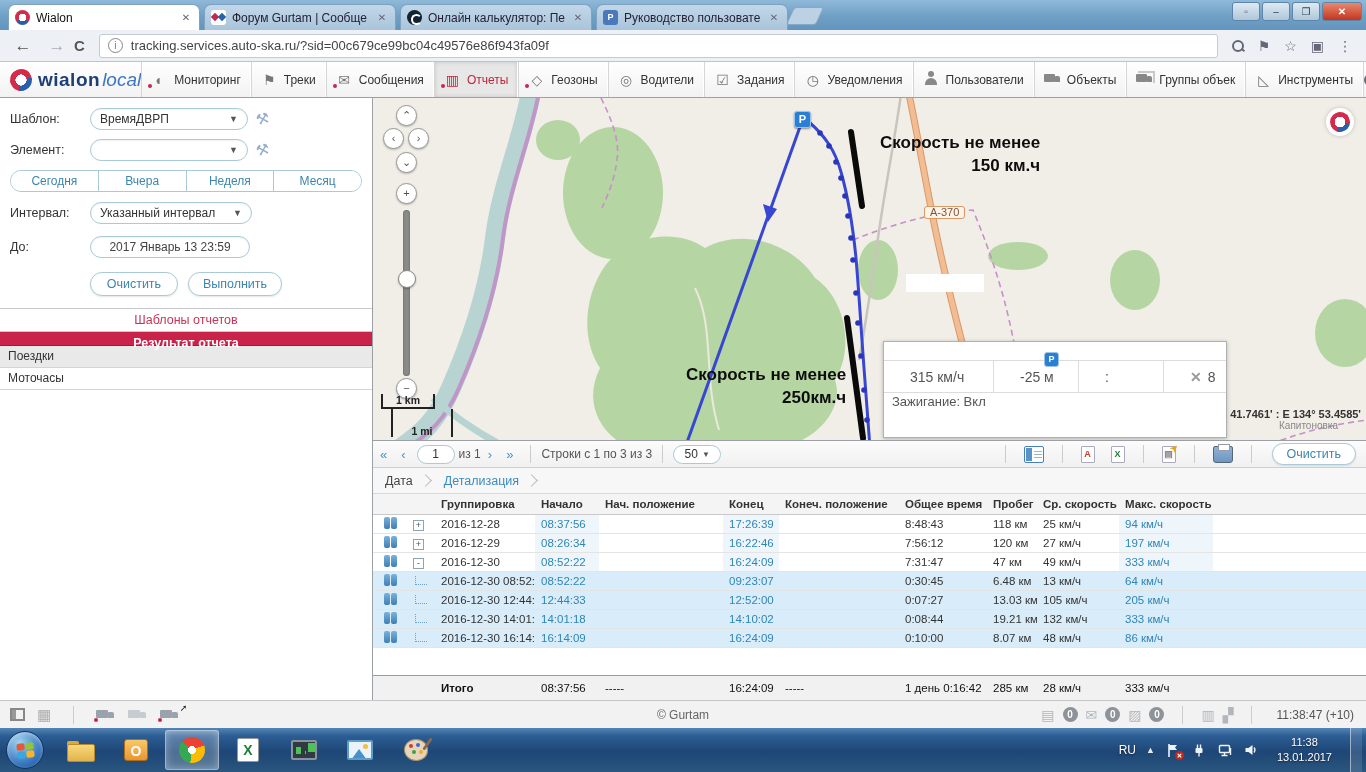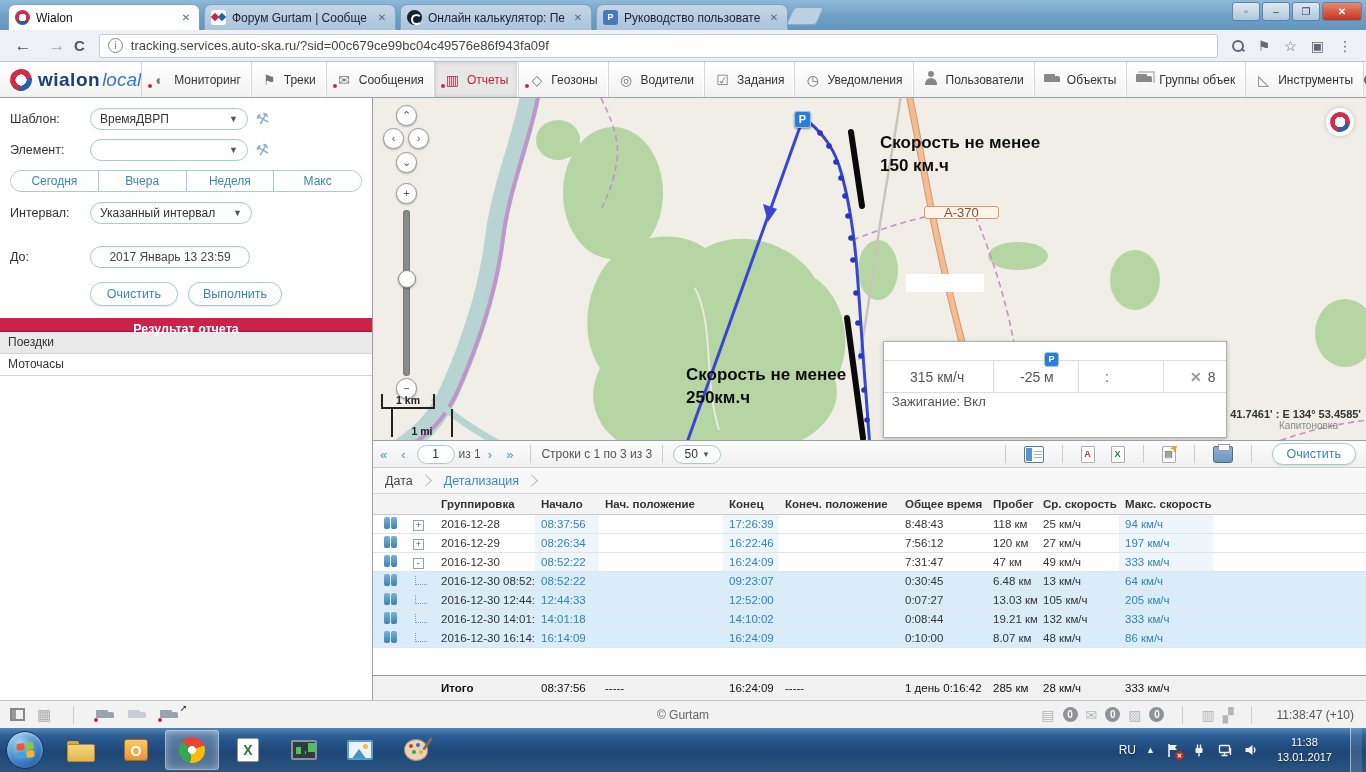--- a/index.html
+++ b/index.html
@@ -82,22 +82,22 @@
   .lp-actions { display:flex; justify-content:center; gap:10px; margin:14px 0 12px 0; }
   .act-btn { height:24px; min-width:88px; border:1px solid #a9cbd7; border-radius:13px; background:#fff; color:#3d85ad; font-size:12.5px; line-height:22px; text-align:center; padding:0 14px; box-shadow:0 1px 2px rgba(0,0,0,.1); }
   .lp-templates { border-top:1px solid #c9c9c9; border-bottom:1px solid #c9c9c9; height:24px; line-height:23px; text-align:center; color:#cc3355; font-size:12.5px; }
   .lp-result-header { background:#c9234a; color:#fff; font-weight:bold; font-size:12.5px; height:14px; line-height:22px; text-align:center; border-bottom:1px solid #a51738; }
   .lp-item { height:22px; line-height:21px; font-size:12px; color:#333; padding-left:8px; border-bottom:1px solid #d5d5d5; background:#fff; }
   .lp-item.sel { background:#e9e9e9; }
 
   
   .map { position:absolute; left:373px; top:98px; width:993px; height:342px; background:#f1eee8; overflow:hidden; }
   .map svg { position:absolute; left:0; top:0; }
-  .map-ann { position:absolute; font-weight:bold; font-size:17px; color:#0d0d0d; line-height:1.35; }
-  .road-label { position:absolute; background:#fdf3e7; border:1px solid #d89868; border-radius:3px; font-size:13px; color:#7a5540; padding:0 19px; line-height:11px;text-align:center; }
+  .map-ann { position:absolute; font-weight:bold; font-size:17px; color:#0d0d0d; line-height:1.35;text-align:right; }
+  .road-label { position:absolute; background:#fdf3e7; border:1px solid #d89868; border-radius:3px; font-size:11px; color:#7a5540; padding:0 5px; line-height:11px;text-align:center; }
   .p-marker { position:absolute; width:17px; height:17px; background:#2a7fd4; border:1px solid #9cc4e8; border-radius:3px; color:#fff; font-size:11px; font-weight:bold; text-align:center; line-height:15px; box-shadow:0 1px 2px rgba(0,0,0,.4); }
   .pan-btn { position:absolute; width:21px; height:21px; border-radius:50%; background:#fff; border:1px solid #999; box-shadow:0 1px 2px rgba(0,0,0,.25); color:#555; font-size:11px; text-align:center; line-height:19px; }
   .zoom-track { position:absolute; left:25px; top:112px; width:7px; height:166px; background:#8a8a8a; border-radius:4px; box-shadow:inset 0 0 2px rgba(0,0,0,.4); }
   .zoom-handle { position:absolute; left:19px; top:172px; width:18px; height:18px; border-radius:50%; background:#fff; border:1px solid #888; box-shadow:0 1px 2px rgba(0,0,0,.3); }
   .scalebox { position:absolute; left:8px; top:296px; font-size:10.5px; font-weight:bold; color:#222; }
   .scale-km { width:54px; border-left:2px solid #222; border-right:2px solid #222; border-bottom:2px solid #222; text-align:center; padding-bottom:1px; }
   .scale-mi { width:62px; border-left:2px solid #222; border-right:2px solid #222; border-top:none; text-align:center; margin-left:10px; padding-top:16px; }
   .map-logo { position:absolute; right:12px; top:10px; width:28px; height:28px; border-radius:50%; background:#fff; box-shadow:0 0 4px rgba(0,0,0,.2); }
   .map-logo::after { content:""; position:absolute; left:4px; top:4px; width:20px; height:20px; border-radius:50%;
     background:radial-gradient(closest-side,#fff 52%,rgba(0,0,0,0) 53%),conic-gradient(#d42b4b 0 35%,#2b5fa8 35% 62%,#d42b4b 62% 100%); transform:rotate(-25deg); }
@@ -346,40 +346,41 @@
         <div class="pill select">
           <span></span>
           <span class="caret">▼</span>
         </div>
         <span class="wrench">⚒</span>
       </div>
       <div class="quick-group" id="quick-buttons">
           <div class="quick-btn">Сегодня</div>
           <div class="quick-btn">Вчера</div>
           <div class="quick-btn">Неделя</div>
-          <div class="quick-btn">Макс</div>
+          <div class="quick-btn">Месяц</div>
         </div>
       <div class="lp-row">
         <span class="lp-label">Интервал:</span>
         <div class="pill select" style="width:162px">
           <span>Указанный интервал</span>
           <span class="caret">▼</span>
         </div>
       </div>
-      <div class="lp-row" style="margin-top:22px">
+      <div class="lp-row" style="margin-top:12px">
         <span class="lp-label">До:</span>
         <div class="pill input">
           <span>2017 Январь 13 23:59</span>
         </div>
       </div>
       <div class="lp-actions">
         <div class="act-btn">Очистить</div>
         <div class="act-btn">Выполнить</div>
       </div>
     </div>
+    <div class="lp-templates">Шаблоны отчетов</div>
     <div class="lp-result-header">Результат отчета</div>
     <div id="result-items">
         <div class="lp-item sel">Поездки</div>
         <div class="lp-item">Моточасы</div>
       </div>
   </div>
 
   <div class="map">
     <svg width="993" height="342" viewBox="0 0 993 342">
 

